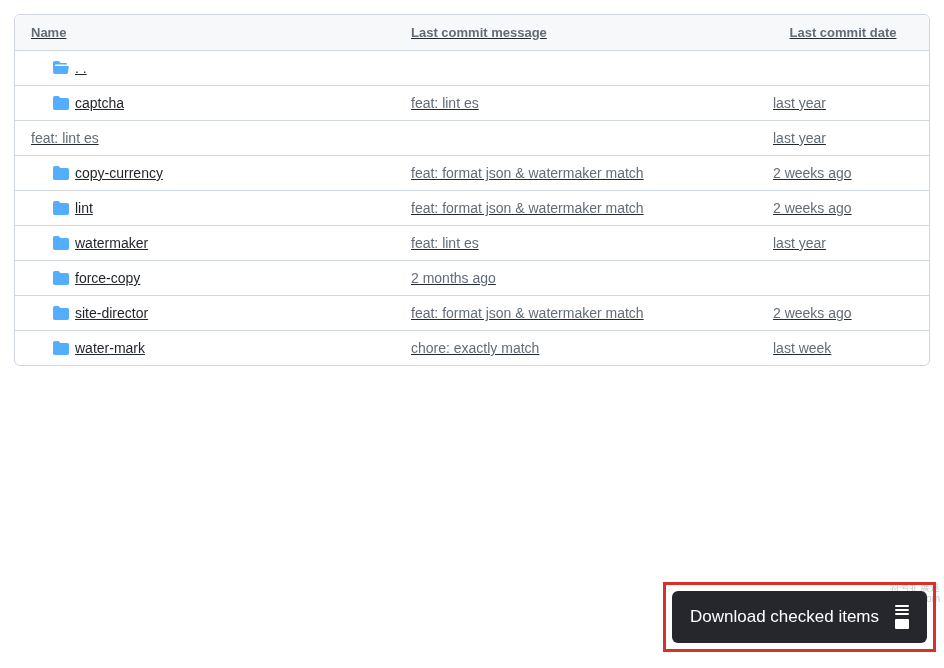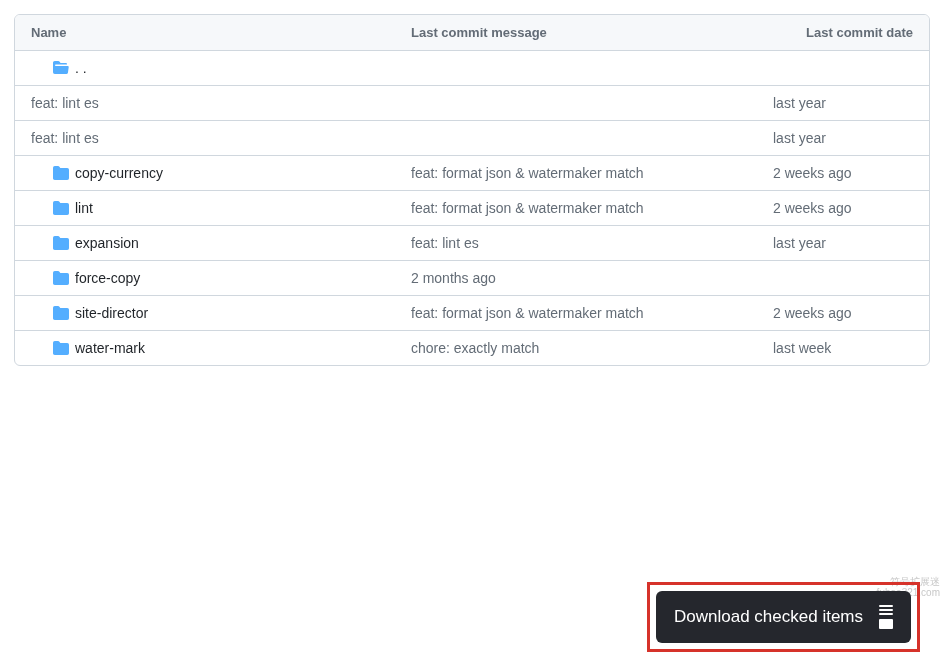--- a/index.html
+++ b/index.html
@@ -11,34 +11,35 @@
       width: 944px;
       height: 668px;
       position: relative;
     }
     .file-table {
       margin: 14px;
       border: 1px solid #d0d7de;
       border-radius: 6px;
       overflow: hidden;
       background: #fff;
+      text-decoration: underline;
     }
     .table-header {
       display: flex;
       align-items: center;
       padding: 10px 16px;
       background: #f6f8fa;
       border-bottom: 1px solid #d0d7de;
       color: #636c76;
       font-weight: 600;
       font-size: 13px;
     }
     .col-name { flex: 0 0 380px; }
     .col-msg { flex: 1; }
-    .col-date { flex: 0 0 140px; text-align: right; }
+    .col-date { flex: 0 0 140px; text-align: center; }
     .table-row {
       display: flex;
       align-items: center;
       padding: 9px 16px;
       border-bottom: 1px solid #d0d7de;
     }
     .table-row:last-child { border-bottom: none; }
     .name-cell {
       flex: 0 0 380px;
       display: flex;
@@ -77,21 +78,21 @@
       color: #636c76;
     }
     .msg-cell a { color: #636c76; text-decoration: none; cursor: pointer; }
     .date-cell {
       flex: 0 0 140px;
       text-align: left;
       color: #636c76;
     }
     .download-bar {
       position: absolute;
-      right: 24px;
+      right: 8px;
       bottom: 16px;
       border: 3px solid #d6322a;
       padding: 6px;
       background: transparent;
     }
     .download-btn {
       background: #25272d;
       color: #fff;
       border: none;
       border-radius: 6px;
@@ -118,21 +119,21 @@
     }
     .download-icon .stack {
       margin-top: 2px;
       height: 10px;
       background: #fff;
       border-radius: 1px;
     }
     .watermark {
       position: absolute;
       right: 4px;
-      bottom: 70px;
+      bottom: 64px;
       font-size: 10px;
       color: #c8c8c8;
       text-align: right;
       line-height: 1.1;
       pointer-events: none;
     }
     .parent-row .name-text { color: #1f2328; }
   </style>
 </head>
 <body>
@@ -153,20 +154,29 @@
           </svg>
       </span>
       <span class="name-text link">. .</span>
     </div>
     <div class="msg-cell"></div>
     <div class="date-cell"></div>
   </div>
 
   <div id="rows-container">
       <div class="table-row">
+        <div class="name-cell">
+          <span class="checkbox-slot empty"></span>
+          <span class="folder-icon">
+            <svg viewBox="0 0 16 16" width="16" height="16">
+              <path d="M1.75 1A1.75 1.75 0 0 0 0 2.75v10.5C0 14.216.784 15 1.75 15h12.5A1.75 1.75 0 0 0 16 13.25v-8.5A1.75 1.75 0 0 0 14.25 3H7.5a.25.25 0 0 1-.2-.1l-.9-1.2C6.07 1.26 5.55 1 5 1Z"></path>
+            </svg>
+          </span>
+          <span class="name-text link">captcha</span>
+        </div>
         <div class="msg-cell"><a>feat: lint es</a></div>
         <div class="date-cell">last year</div>
       </div>
       <div class="table-row">
         <div class="msg-cell"><a>feat: lint es</a></div>
         <div class="date-cell">last year</div>
       </div>
       <div class="table-row">
         <div class="name-cell">
           <span class="checkbox-slot empty"></span>
@@ -194,21 +204,21 @@
         <div class="date-cell">2 weeks ago</div>
       </div>
       <div class="table-row">
         <div class="name-cell">
           <span class="checkbox-slot empty"></span>
           <span class="folder-icon">
             <svg viewBox="0 0 16 16" width="16" height="16">
               <path d="M1.75 1A1.75 1.75 0 0 0 0 2.75v10.5C0 14.216.784 15 1.75 15h12.5A1.75 1.75 0 0 0 16 13.25v-8.5A1.75 1.75 0 0 0 14.25 3H7.5a.25.25 0 0 1-.2-.1l-.9-1.2C6.07 1.26 5.55 1 5 1Z"></path>
             </svg>
           </span>
-          <span class="name-text link">expansion</span>
+          <span class="name-text link">watermaker</span>
         </div>
         <div class="msg-cell"><a>feat: lint es</a></div>
         <div class="date-cell">last year</div>
       </div>
       <div class="table-row">
         <div class="name-cell">
           <span class="checkbox-slot empty"></span>
           <span class="folder-icon">
             <svg viewBox="0 0 16 16" width="16" height="16">
               <path d="M1.75 1A1.75 1.75 0 0 0 0 2.75v10.5C0 14.216.784 15 1.75 15h12.5A1.75 1.75 0 0 0 16 13.25v-8.5A1.75 1.75 0 0 0 14.25 3H7.5a.25.25 0 0 1-.2-.1l-.9-1.2C6.07 1.26 5.55 1 5 1Z"></path>

